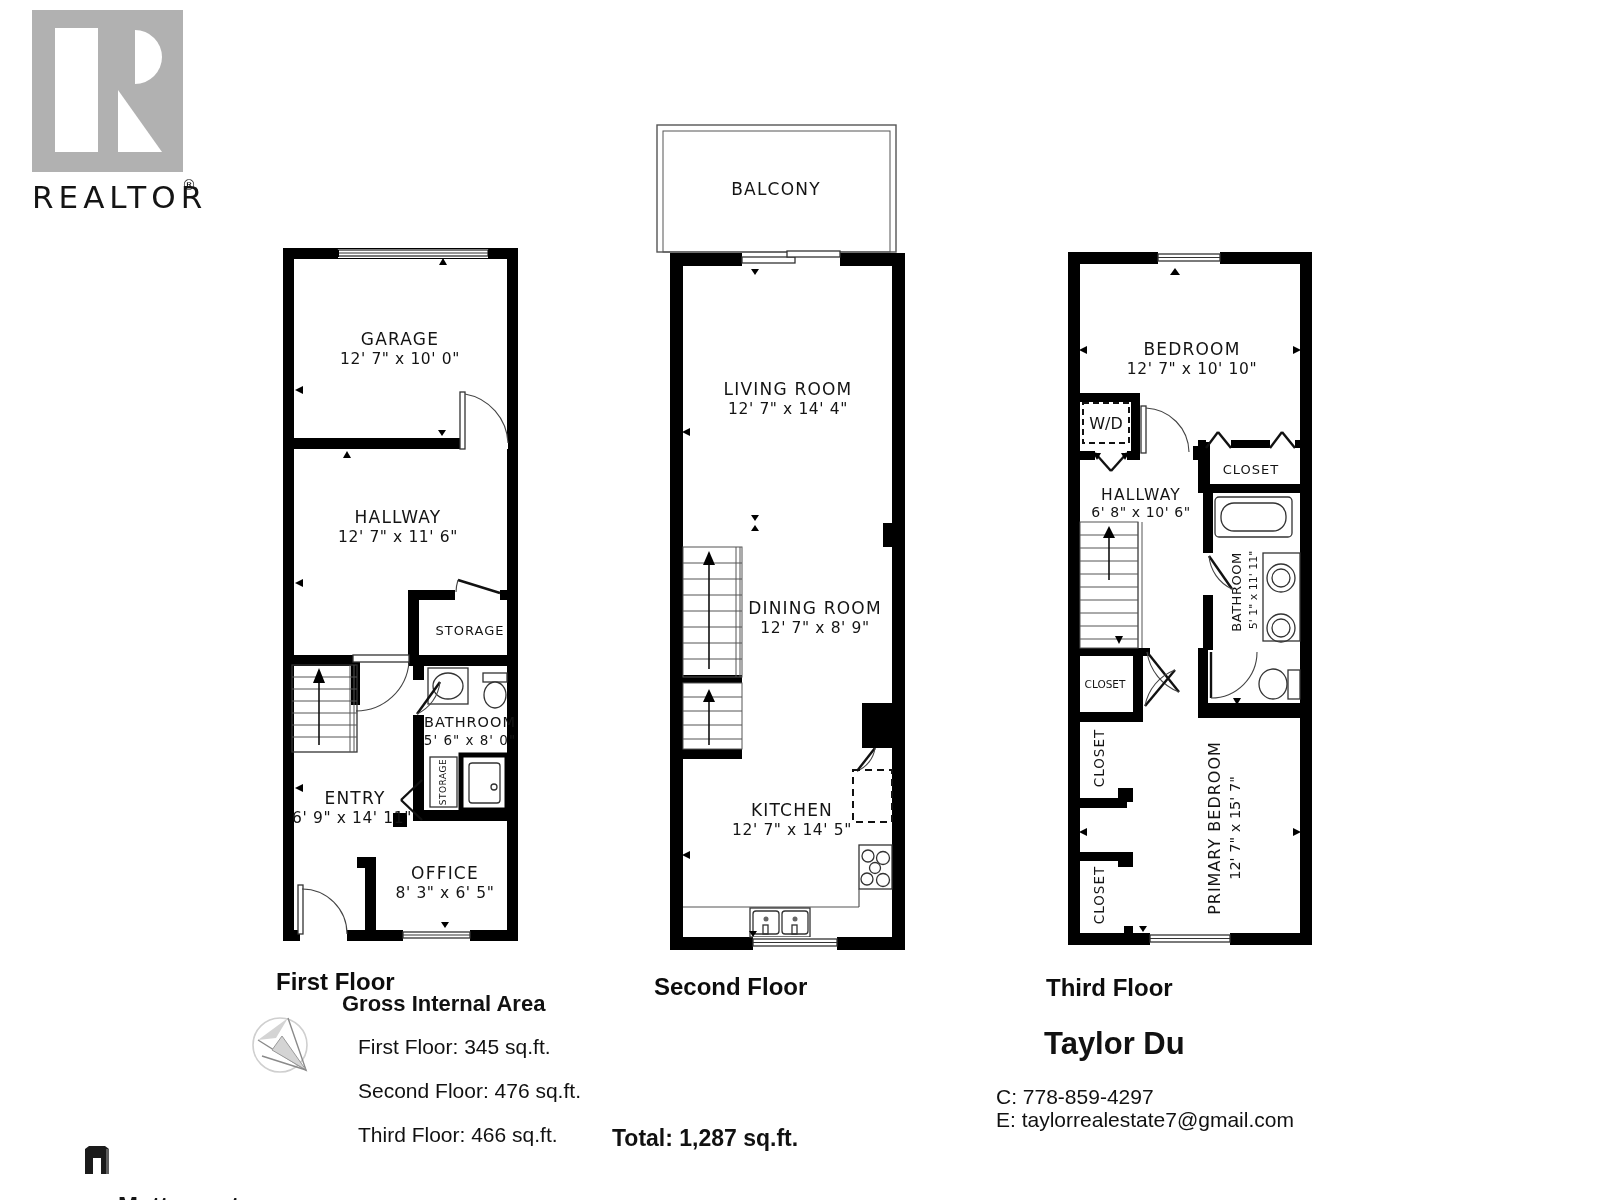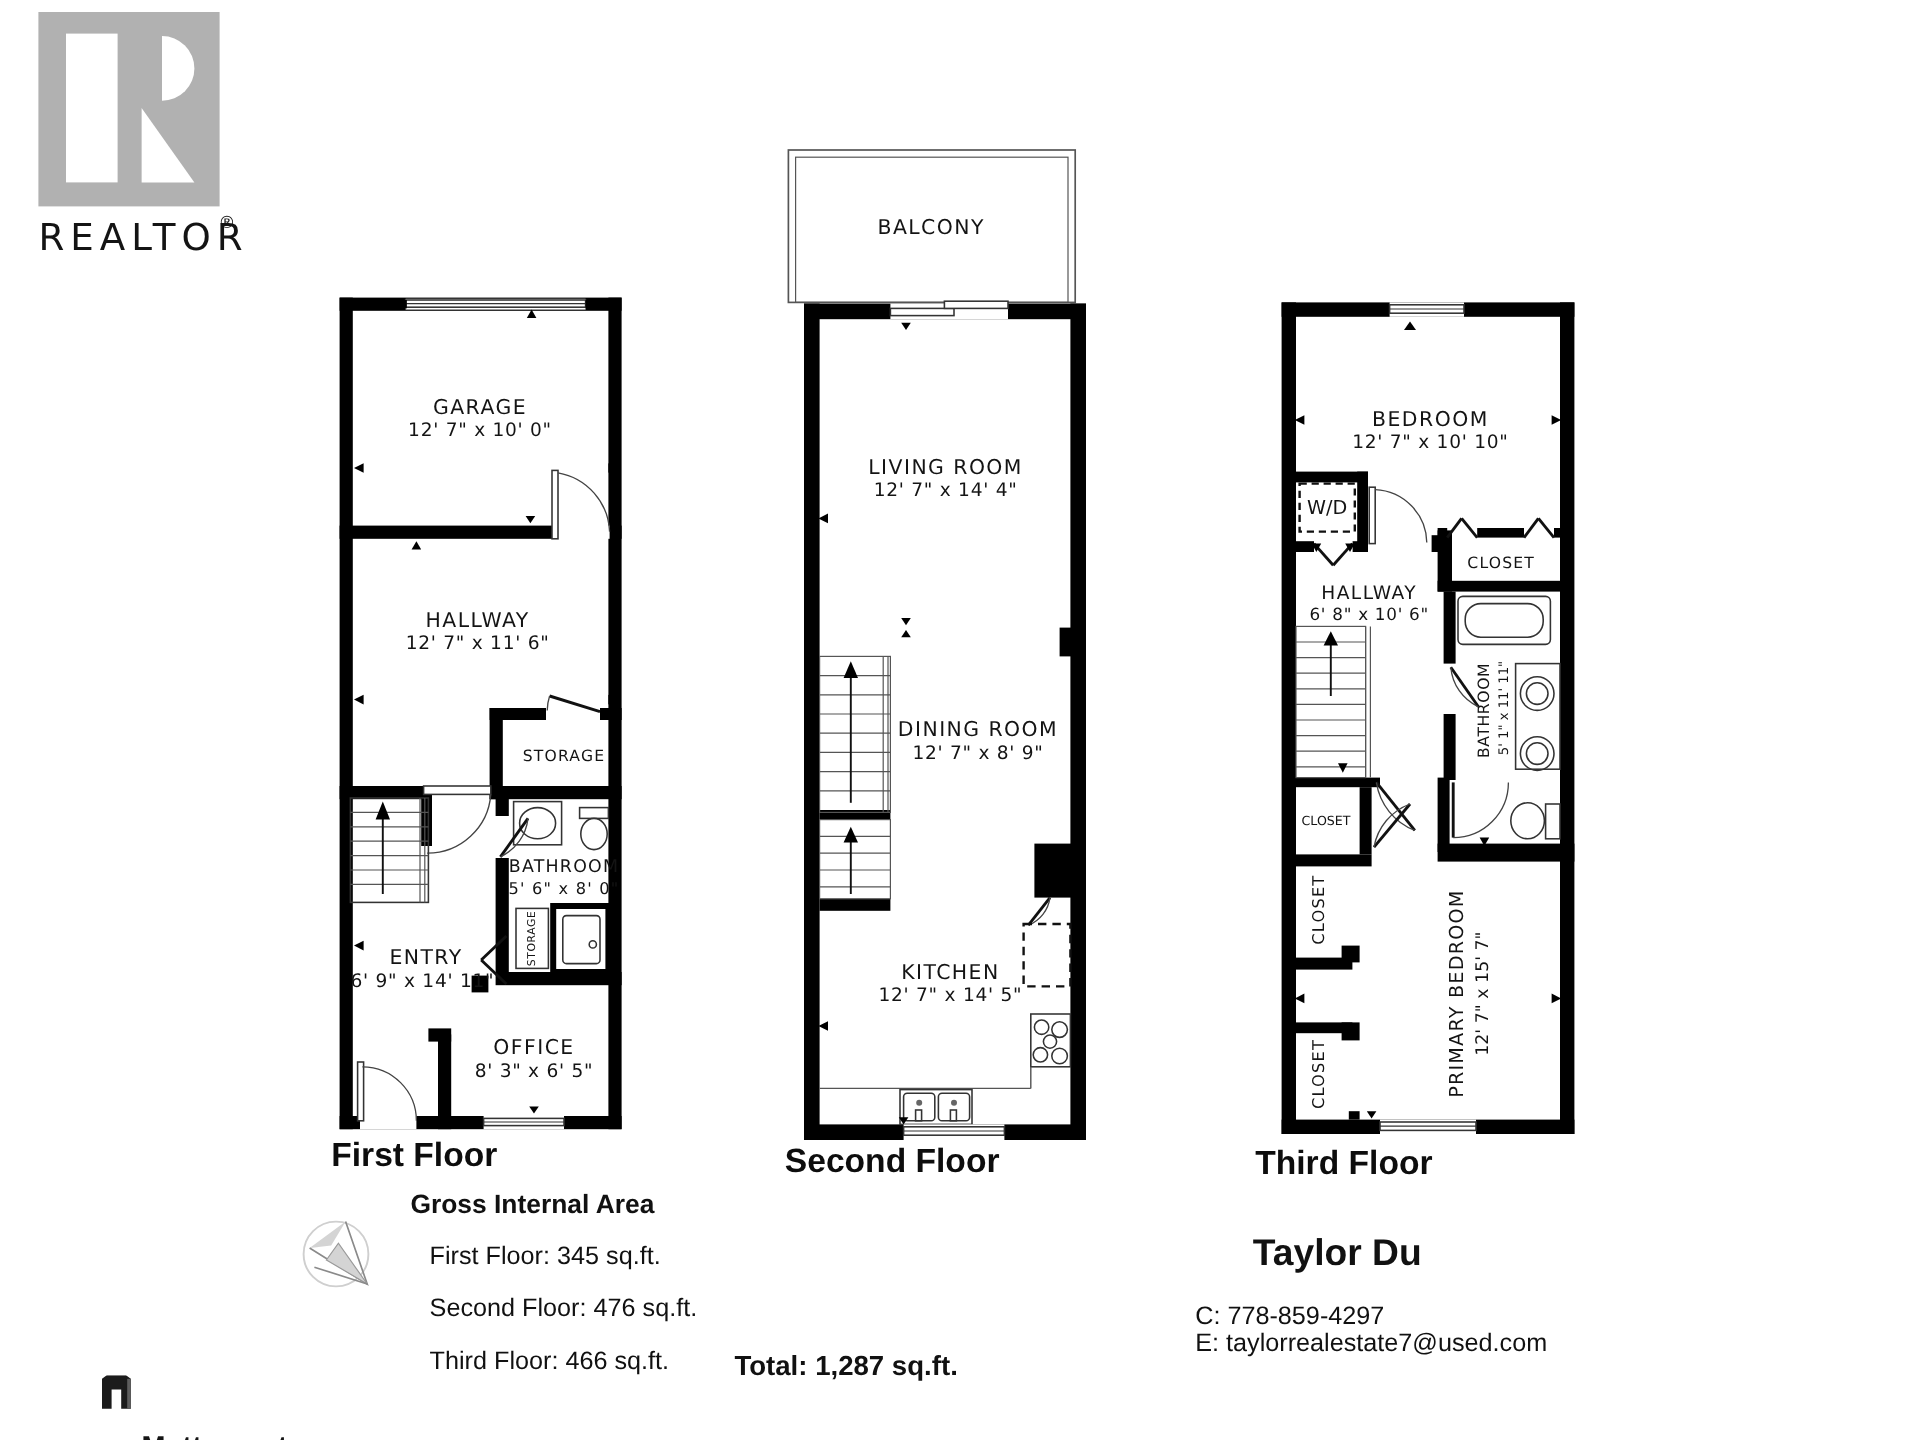--- a/index.html
+++ b/index.html
@@ -1,20 +1,20 @@
 <!DOCTYPE html>
 <html><head>
 <meta charset="utf-8">
 <style>
   html,body{margin:0;padding:0;background:#fff;}
   #page{position:relative;width:1600px;height:1200px;background:#fff;overflow:hidden;
         font-family:"Liberation Sans",sans-serif;color:#111;}
   .abs{position:absolute;}
   #title{left:0;right:0;top:40px;text-align:center;font-size:41px;font-weight:bold;color:#0b0b0b;letter-spacing:0.5px;}
-  .floor-label{font-size:28px;font-weight:bold;color:#0d0d0d;}
+  .floor-label{font-size:24px;font-weight:bold;color:#0d0d0d;margin-top:21px;}
   .area-head{font-size:22px;font-weight:bold;margin:0 0 7px 0;}
   .area-line{font-size:21px;line-height:28px;margin:16px;}
   .total-line{font-size:23px;font-weight:bold;}
   #agent-name{font-size:31px;font-weight:bold;}
   .agent-line{font-size:21px;}
   #disclaimer{width:1045px;font-family:"DejaVu Sans",sans-serif;font-size:13.2px;line-height:21px;color:#3d3d3d;}
   #matterport-text{font-size:24px;font-weight:bold;color:#151515;letter-spacing:0.3px;margin-top:44px;}
   svg text{font-family:"DejaVu Sans",sans-serif;fill:#141414;}
   .rname{font-size:17px;letter-spacing:1.2px;}
   .rdims{font-size:15.5px;letter-spacing:0.6px;}
@@ -436,21 +436,21 @@
     <p class="area-head">Gross Internal Area</p>
     <p class="area-line">First Floor: 345 sq.ft.</p>
     <p class="area-line">Second Floor: 476 sq.ft.</p>
     <p class="area-line">Third Floor: 466 sq.ft.</p>
   </div>
 
   <div class="abs total-line" style="left:612px;top:1125px">Total: 1,287 sq.ft.</div>
 
   <div class="abs" id="agent-name" style="left:1044px;top:1026px">Taylor Du</div>
   <div class="abs agent-line" style="left:996px;top:1085px">C: 778-859-4297</div>
-  <div class="abs agent-line" style="left:996px;top:1108px">E: taylorrealestate7@used.com</div>
+  <div class="abs agent-line" style="left:996px;top:1108px">E: taylorrealestate7@gmail.com</div>
 
   <svg class="abs" style="left:84px;top:1146px" width="27" height="29" viewBox="0 0 27 29">
     <path d="M1,28 V3 L5,0 H21 L25,3 V28 H17 V12 H9 V28 Z" fill="#1b1b1b"></path>
     <rect x="22" y="3" width="3" height="25" fill="#5e5e5e"></rect>
   </svg>
   <div class="abs" id="matterport-text" style="left:118px;top:1148px">Matterport</div>
 
 
 </div>
 

